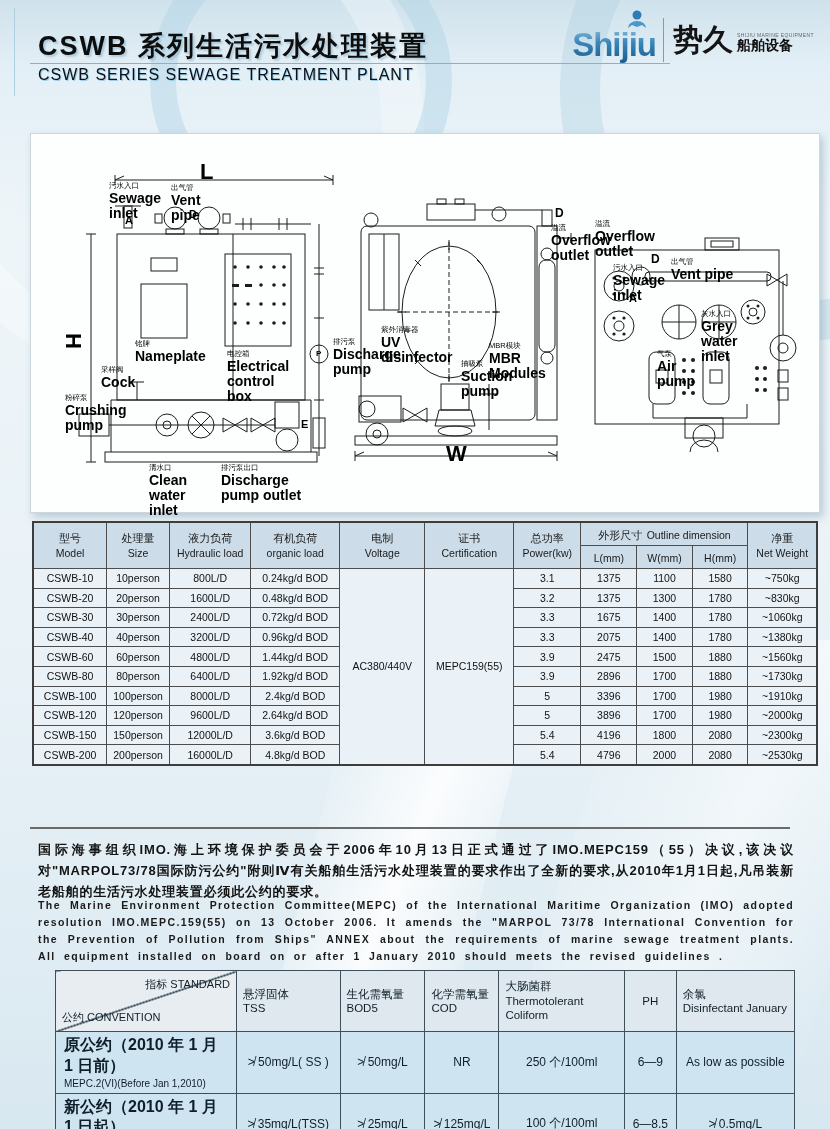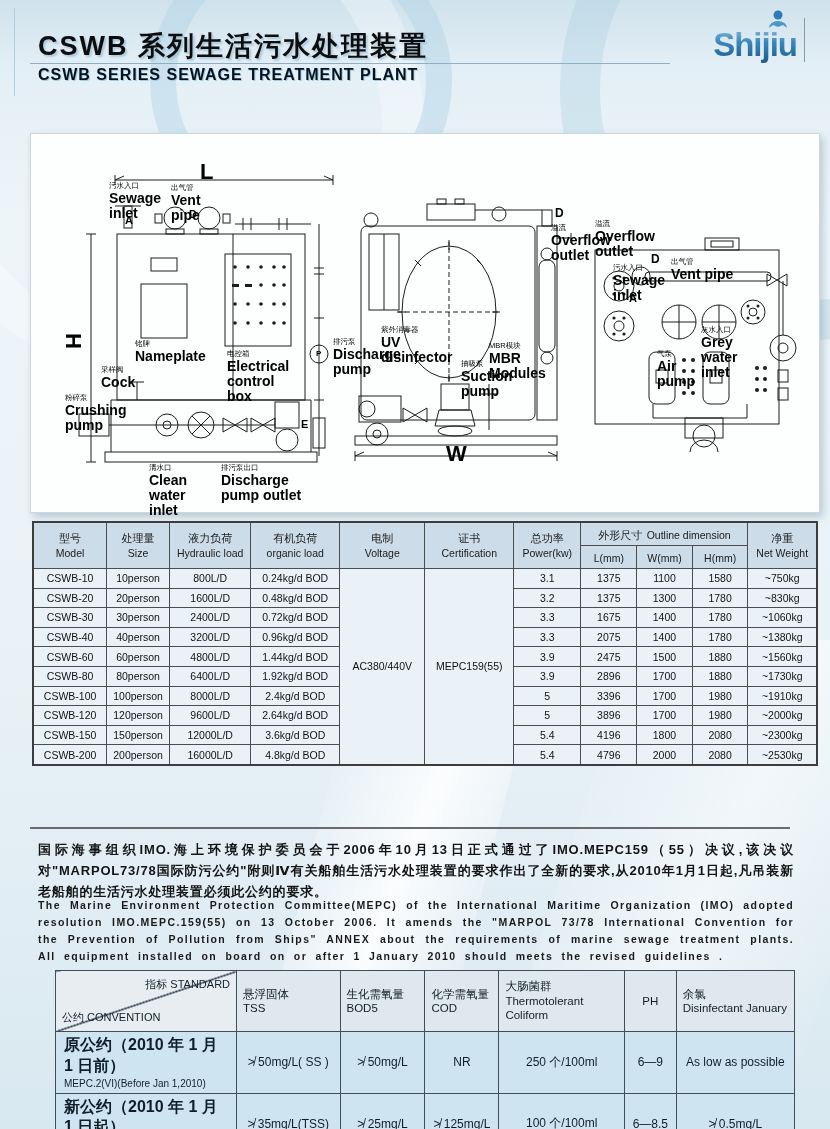--- a/index.html
+++ b/index.html
@@ -12,21 +12,21 @@
   .swirl.s2{left:150px;top:-70px;width:250px;height:250px;border:26px solid rgba(176,211,228,.45);}
   .swirl.s3{left:560px;top:-160px;width:420px;height:420px;border:40px solid rgba(170,205,224,.35);}
   .streak{position:absolute;pointer-events:none;background:linear-gradient(100deg,rgba(255,255,255,0) 0%,rgba(255,255,255,.85) 50%,rgba(255,255,255,0) 100%);}
   .streak.k1{left:300px;top:690px;width:180px;height:420px;transform:skewX(-14deg);}
   .streak.k2{left:560px;top:640px;width:300px;height:480px;transform:skewX(-18deg);opacity:.6;}
 
   
   .hairline-v{position:absolute;left:14px;top:8px;width:1px;height:88px;background:#aecfdf;}
   .title-zh{position:absolute;left:38px;top:28px;font-size:27px;font-weight:bold;color:#0d0d0d;letter-spacing:2px;text-shadow:2px 2px 2px rgba(110,160,190,.45);}
   .title-rule{position:absolute;left:30px;top:63px;width:640px;height:1px;background:#8fb0c4;}
-  .title-en{position:absolute;left:38px;top:66px;font-size:16px;font-weight:bold;color:#06121f;letter-spacing:1px;text-shadow:1px 1px 0 rgba(150,200,225,.9);}
+  .title-en{position:absolute;left:38px;top:66px;font-size:16px;font-weight:normal;color:#06121f;letter-spacing:1px;text-shadow:1px 1px 0 rgba(150,200,225,.9);}
   .logo{position:absolute;right:16px;top:12px;display:flex;align-items:center;height:56px;}
   .logo-shijiu-wrap{position:relative;padding-top:10px;}
   .logo-brand{font-size:33px;font-weight:bold;letter-spacing:-1px;
       background:linear-gradient(180deg,#8ec4e2 0%,#3a85b8 45%,#1b5c8d 100%);
       -webkit-background-clip:text;background-clip:text;color:transparent;}
   .logo-person{position:absolute;left:54px;top:-6px;}
   .logo-divider{width:1px;height:44px;background:#8a9aa5;margin:0 9px 0 7px;}
   .logo-cn{display:flex;align-items:flex-end;}
   .logo-name{font-size:30px;font-weight:bold;color:#141414;line-height:1;}
   .logo-right{margin-left:4px;padding-bottom:2px;}
@@ -100,20 +100,27 @@
     <div class="title-en">CSWB SERIES  SEWAGE TREATMENT PLANT</div>
     <div class="logo">
       <div class="logo-shijiu-wrap">
         <svg class="logo-person" width="22" height="20" viewBox="0 0 22 20">
           <circle cx="11" cy="5" r="4.5" fill="#2e7cb5"></circle>
           <path d="M2,18 a9,7 0 0 1 18,0 l-4,-3 -5,2 -5,-2 z" fill="#4a97c8"></path>
         </svg>
         <span class="logo-brand">Shijiu</span>
       </div>
       <div class="logo-divider"></div>
+      <div class="logo-cn">
+        <span class="logo-name">势久</span>
+        <div class="logo-right">
+          <div class="logo-sub-en">SHIJIU MARINE EQUIPMENT</div>
+          <div class="logo-sub-zh">船舶设备</div>
+        </div>
+      </div>
     </div>
   </div>
 
   <div class="panel">
 
     <div class="draw draw-front">
       <svg width="270" height="310" viewBox="0 0 270 310">
         <g stroke="#1c1c1c" fill="none" stroke-width="1">
           <line x1="40" y1="12" x2="258" y2="12"></line>
             <line x1="40" y1="7" x2="40" y2="17"></line>
@@ -377,21 +384,21 @@
       <div class="dlabel" style="left:26px;top:44px;width:56px;">
         <span class="zh">污水入口</span>
         <span class="en">Sewage inlet</span>
       </div>
       <div class="mark" style="left:42px;top:72px;">A</div>
       <div class="mark" style="left:64px;top:32px;font-size:12px;">D</div>
       <div class="dlabel" style="left:84px;top:38px;width:70px;">
         <span class="zh">出气管</span>
         <span class="en">Vent pipe</span>
       </div>
-      <div class="dlabel" style="left:114px;top:106px;width:46px;">
+      <div class="dlabel" style="left:114px;top:90px;width:46px;">
         <span class="zh">灰水入口</span>
         <span class="en">Grey water inlet</span>
       </div>
       <div class="dlabel" style="left:70px;top:130px;width:40px;">
         <span class="zh">气泵</span>
         <span class="en">Air pump</span>
       </div>
     </div>
   </div>
 

